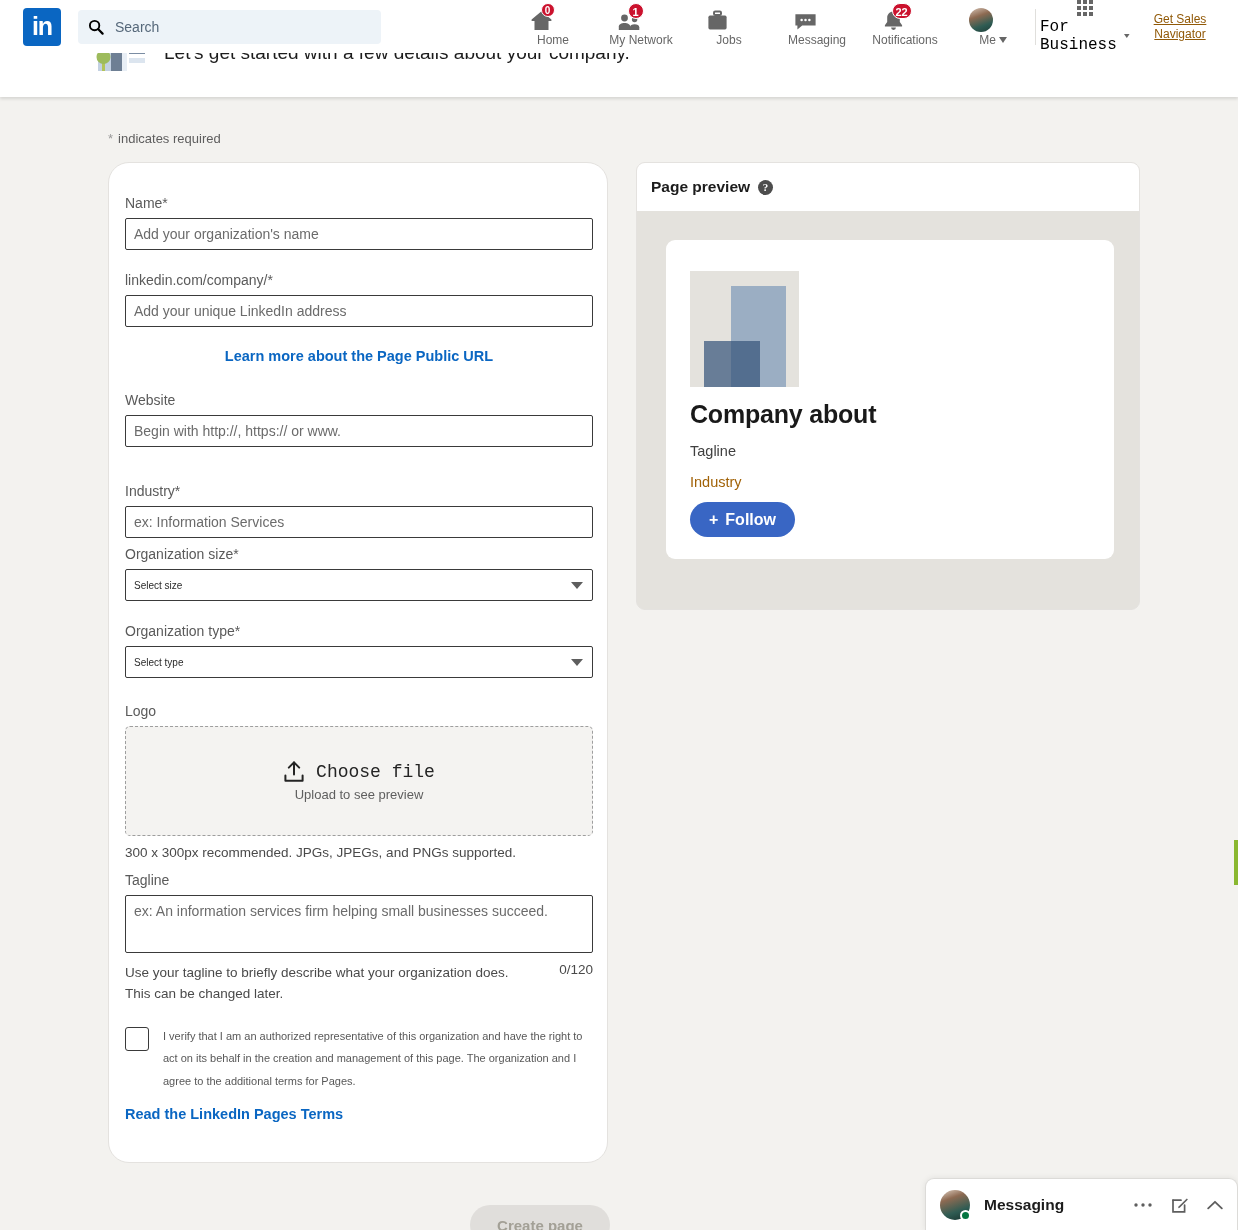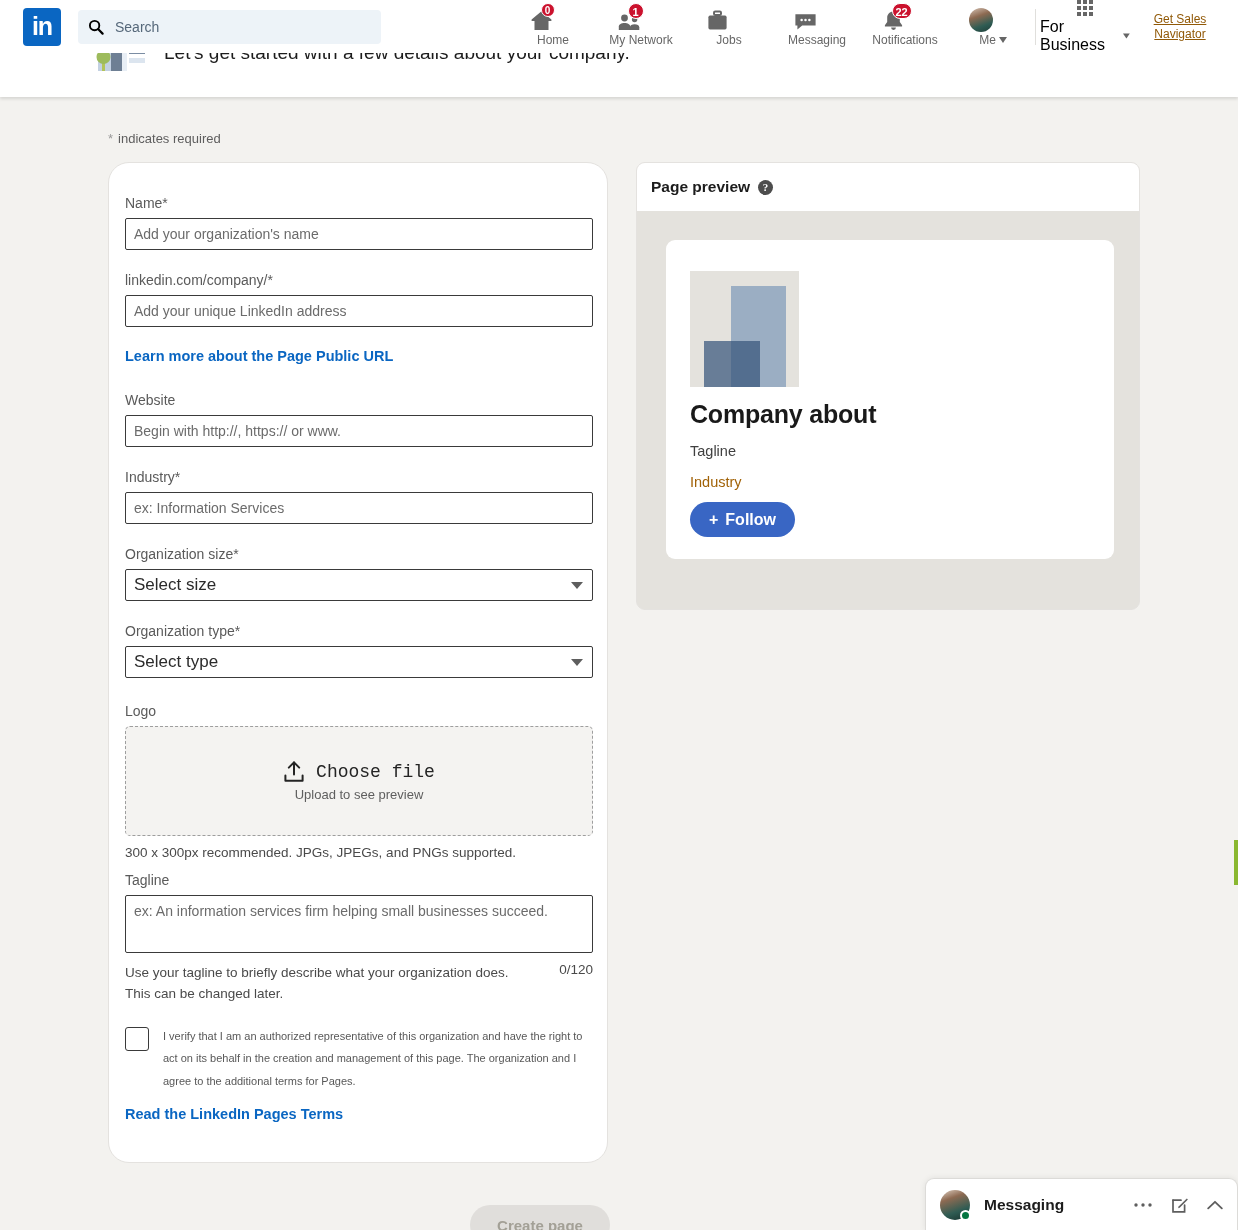--- a/index.html
+++ b/index.html
@@ -60,21 +60,21 @@
   .badge.dot { min-width: 14px; height: 14px; line-height: 13px; font-size: 10px; left: 12px; }
   #me-item .lbl { display: flex; align-items: center; gap: 3px; }
   .avatar-nav {
     width: 24px; height: 24px; border-radius: 50%;
     background: linear-gradient(160deg,#d8c6b8 0%,#8d6a52 35%,#2f5c53 70%,#1e3d38 100%);
     overflow: hidden;
   }
   .nav-divider { width: 1px; height: 36px; background: #e0dfdc; margin: 0 4px 0 10px; }
   #for-business {
     width: 90px; height: 52px; display: flex; flex-direction: column;
-    align-items: center; justify-content: center; cursor: pointer; gap: 2px;
+    align-items: center; justify-content: center; cursor: pointer; gap: 2px; font-family: Liberation Mono, monospace;
   }
   .grid-ico { display: grid; grid-template-columns: repeat(3,4px); gap: 2px; }
   .grid-ico i { width: 4px; height: 4px; background: #666; display: block; }
   #sales-nav {
     margin-left: 14px; margin-right: 12px;
     font-size: 12px; line-height: 15px; color: #915907;
     text-decoration: underline; text-align: center; cursor: pointer; width: 72px;
   }
 
   
@@ -115,21 +115,21 @@
   }
   .txt-input::placeholder { color: #6b6b6b; }
   .link-blue {
     color: #0a66c2; font-size: 14.5px; font-weight: bold; cursor: pointer; line-height: 18px;
   }
   .sel-wrap { position: relative; width: 468px; height: 32px; }
   .sel-input {
     width: 468px; height: 32px;
     border: 1px solid #3a3a3a; border-radius: 2px;
     background: #fff; padding: 0 28px 0 8px;
-    font-family: "Liberation Sans", sans-serif; font-size: 17px; color: #2b2b2b;
+    font-family: "Liberation Sans", sans-serif; font-size: 10px; color: #2b2b2b;
     display: flex; align-items: center; cursor: pointer;
   }
   .caret {
     position: absolute; right: 10px; top: 13px;
     width: 0; height: 0;
     border-left: 6px solid transparent; border-right: 6px solid transparent;
     border-top: 7px solid #5e5e5e; pointer-events: none;
   }
 
   #logo-drop {
@@ -397,30 +397,30 @@
   <div class="field" style="top:32px;">
     <div class="field-label">Name*</div>
     <input class="txt-input" type="text" placeholder="Add your organization's name" style="">
   </div>
 
   <div class="field" style="top:109px;">
     <div class="field-label">linkedin.com/company/*</div>
     <input class="txt-input" type="text" placeholder="Add your unique LinkedIn address" style="">
   </div>
 
-  <div class="field" style="top:184px;">
+  <div class="field" style="top:184px;text-align:center;">
     <span class="link-blue">Learn more about the Page Public URL</span>
   </div>
 
   <div class="field" style="top:229px;">
     <div class="field-label">Website</div>
     <input class="txt-input" type="text" placeholder="Begin with http://, https:// or www." style="">
   </div>
 
-  <div class="field" style="top:306px;">
+  <div class="field" style="top:320px;">
     <div class="field-label">Industry*</div>
     <input class="txt-input" type="text" placeholder="ex: Information Services" style="">
   </div>
 
   <div class="field" style="top:383px;">
     <div class="field-label">Organization size*</div>
     <div class="sel-wrap">
       <div class="sel-input">
         <span>Select size</span>
       </div>

